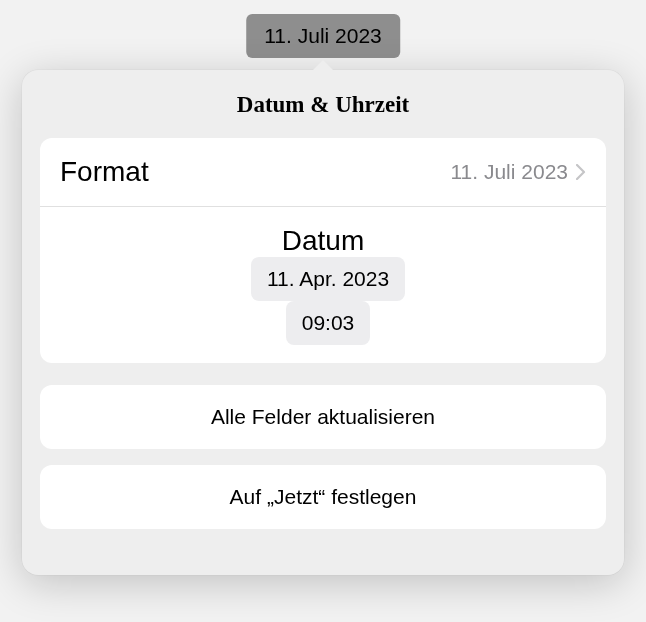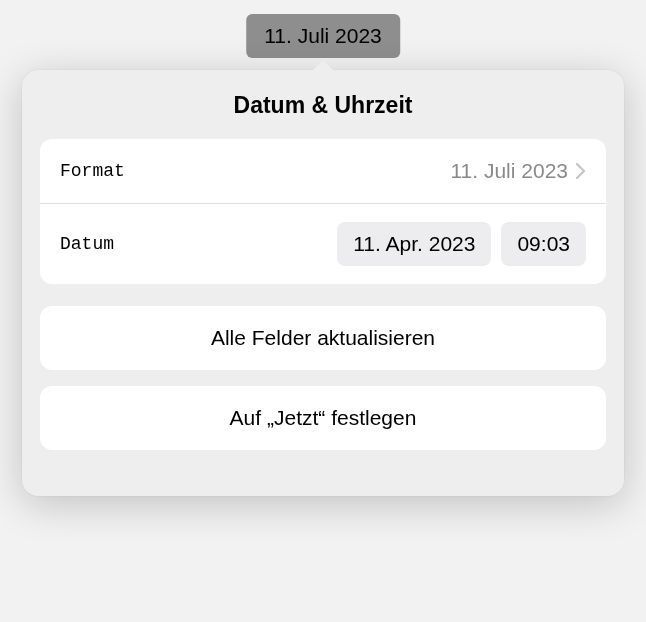--- a/index.html
+++ b/index.html
@@ -47,41 +47,42 @@
       border-left: 12px solid transparent;
       border-right: 12px solid transparent;
       border-bottom: 12px solid #eeeeee;
     }
     .popover-title {
       text-align: center;
       font-size: 23px;
       font-weight: 600;
       color: #000;
       margin-bottom: 20px;
+      font-family: Liberation Serif, serif;
     }
     .group {
       background: #ffffff;
       border-radius: 12px;
       overflow: hidden;
       margin-bottom: 22px;
     }
     .row {
       display: flex;
       align-items: center;
       padding: 18px 20px;
       min-height: 64px;
     }
     .row + .row {
       border-top: 1px solid #e0e0e0;
+      flex-direction: column;
     }
     .row-label {
-      font-size: 18px;
+      font-size: 28px;
       color: #000;
       flex: 0 0 auto;
-      font-family: Liberation Mono, monospace;
     }
     .row-spacer {
       flex: 1;
     }
     .row-value {
       font-size: 21px;
       color: #8a8a8e;
       margin-right: 8px;
     }
     .chevron {

